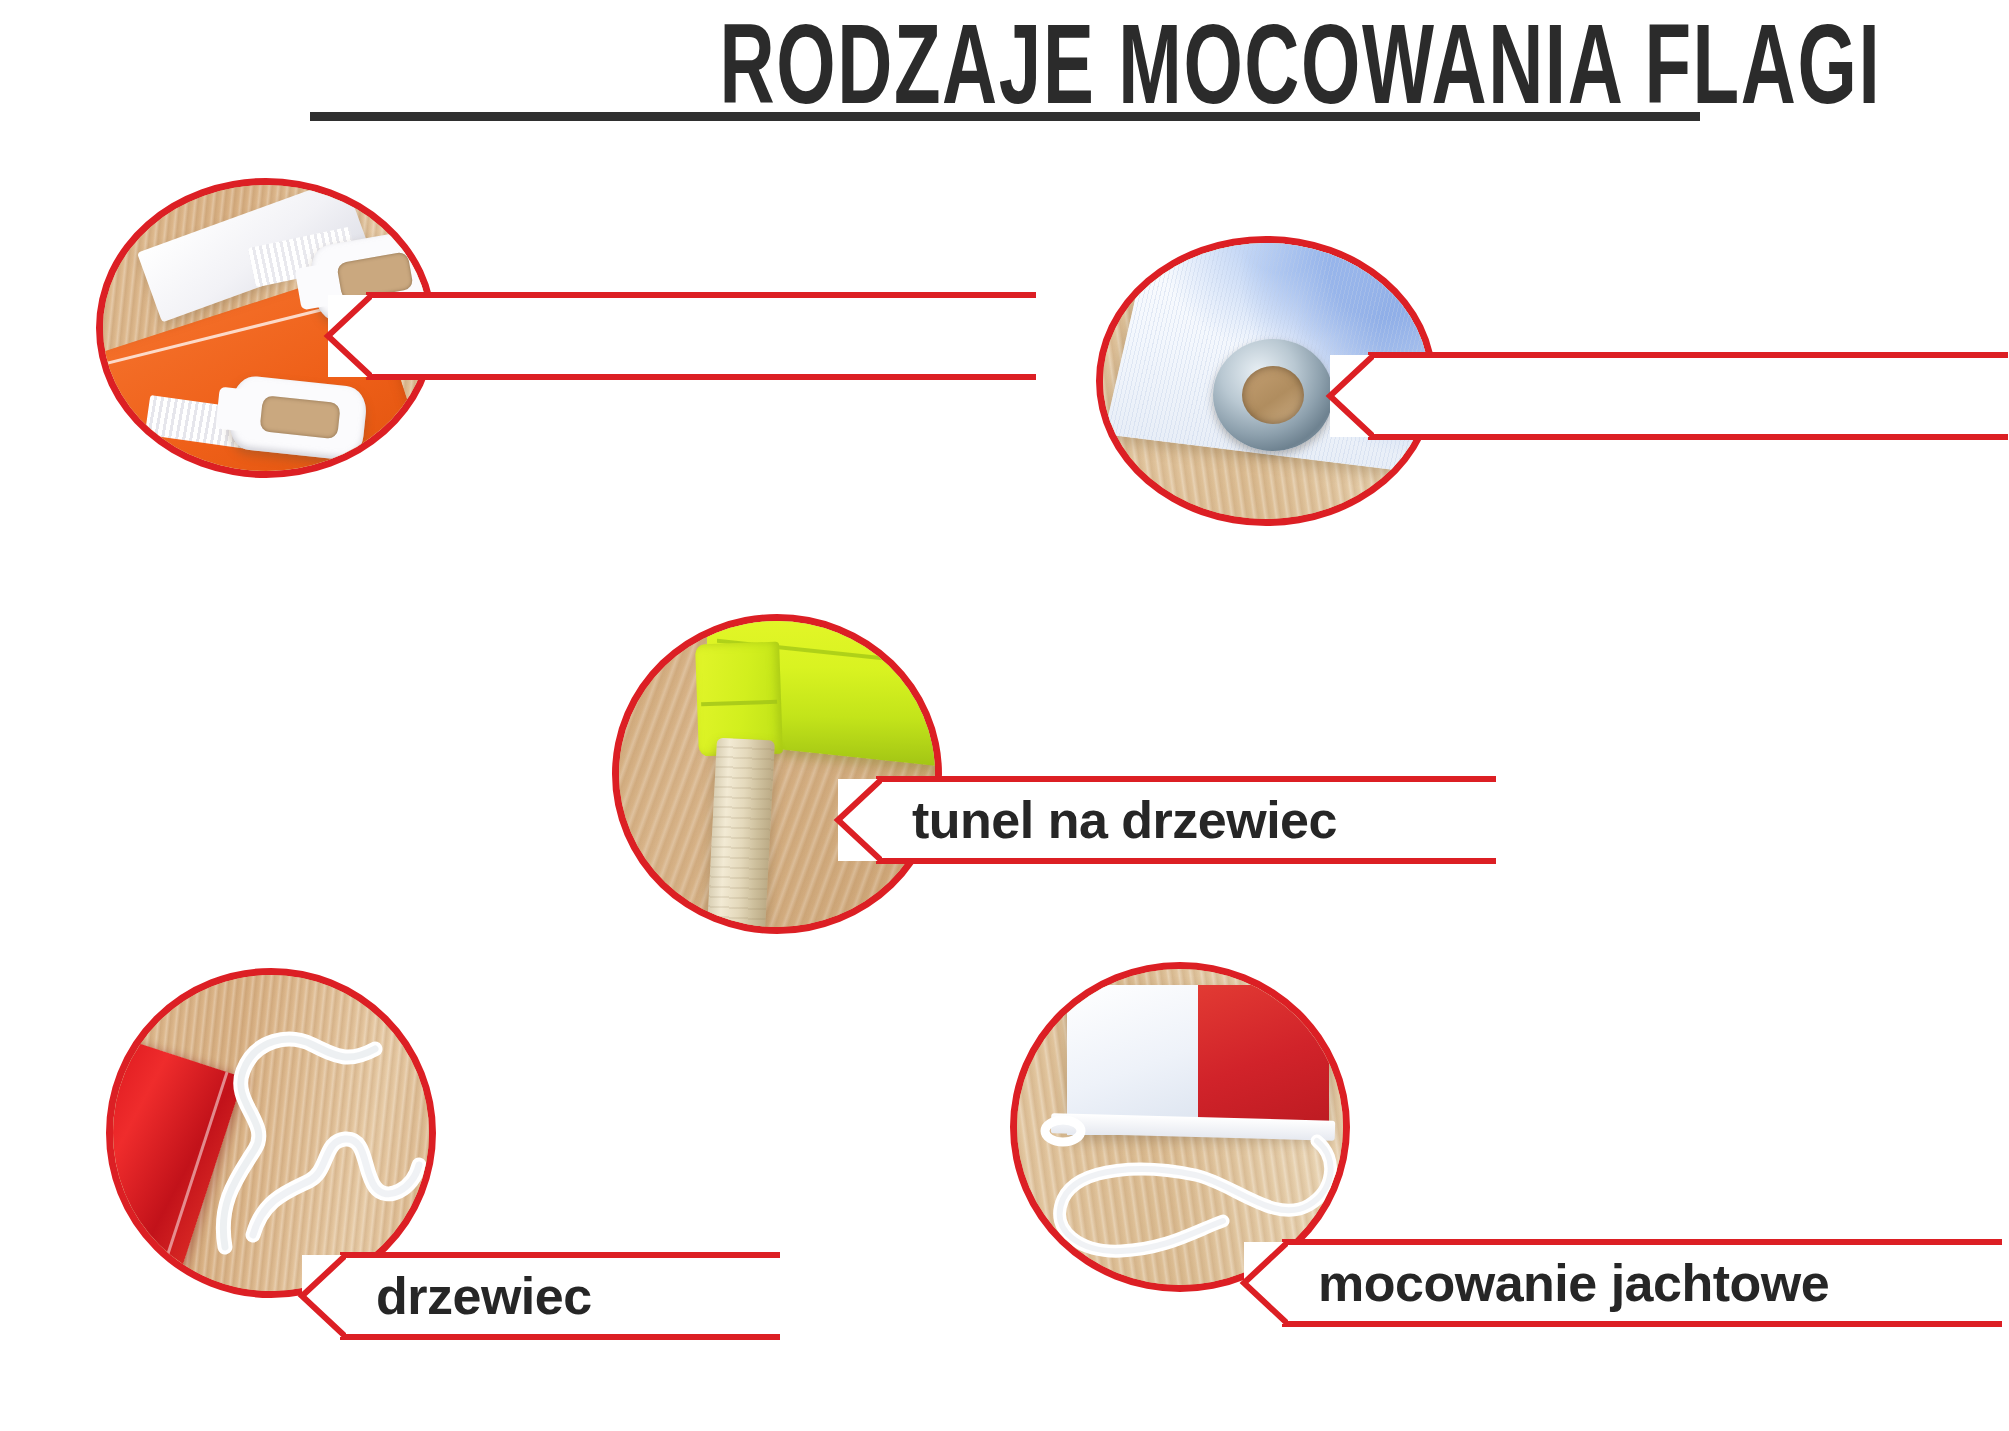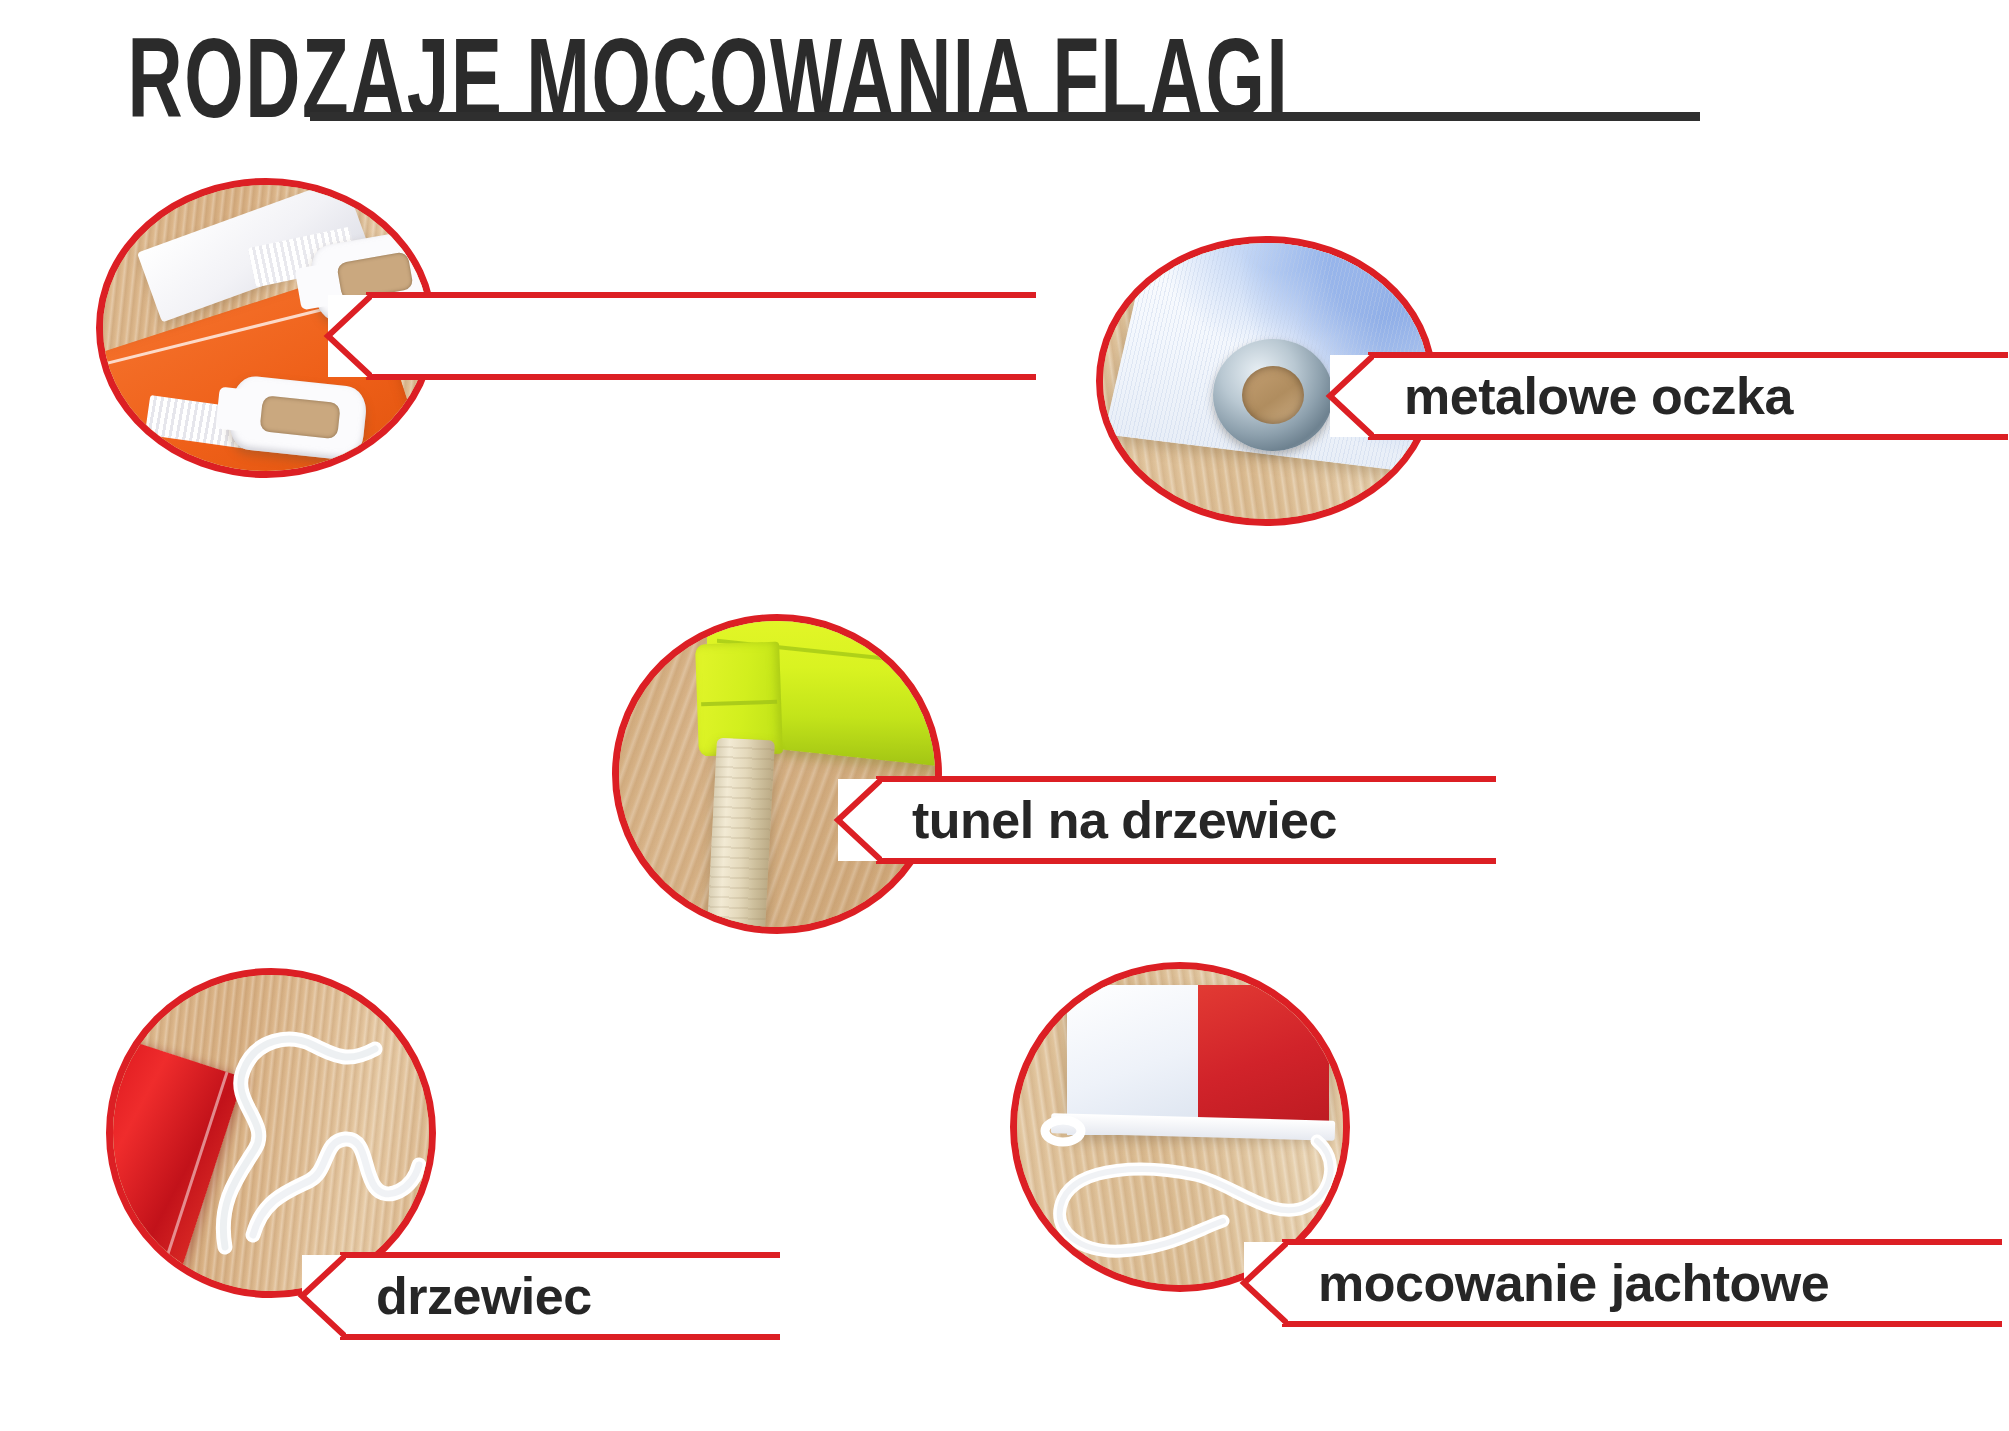--- a/index.html
+++ b/index.html
@@ -7,22 +7,22 @@
     width:2009px;height:1431px;
     background:#ffffff;
     font-family:"Liberation Sans", sans-serif;
     overflow:hidden;
     position:relative;
   }
   #stage{position:absolute;left:0;top:0;width:2009px;height:1431px;background:#fff;}
 
   
   .title-wrap{
-    position:absolute;left:0;top:22px;width:2009px;
-    text-align:left;
+    position:absolute;left:0;top:8px;width:2009px;
+    text-align:right;
   }
   .title-text{
     display:inline-block;
     font-family:"Liberation Sans", sans-serif;
     font-weight:bold;
     font-size:93px;
     letter-spacing:2px;
     color:#2b2b2b;
     transform:scaleX(0.82) scaleY(1.22);
     transform-origin:center top;
@@ -335,21 +335,20 @@
     <div id="co2" class="callout">
       <div class="callout-body">
         <div class="callout-line-top"></div>
         <div class="callout-line-bot"></div>
         <div class="notch">
           <svg width="50" height="88" viewBox="0 0 50 88" xmlns="http://www.w3.org/2000/svg">
             <path d="M50 3 L6 3 L6 44 L6 85 L50 85" fill="#ffffff" stroke="none"></path>
             <path d="M50 3 L6 44 L50 85" fill="#ffffff" stroke="#dc1f24" stroke-width="6" stroke-linejoin="miter"></path>
           </svg>
         </div>
-        <span class="callout-label">metalowe oczka</span>
       </div>
     </div>
   </div>
 
   <div class="node">
     <div id="c3" class="circle">
       <div class="photo">
         <div class="wood-c"></div>
         <div class="p3-flag"></div>
         <div class="p3-sleeve"></div>

